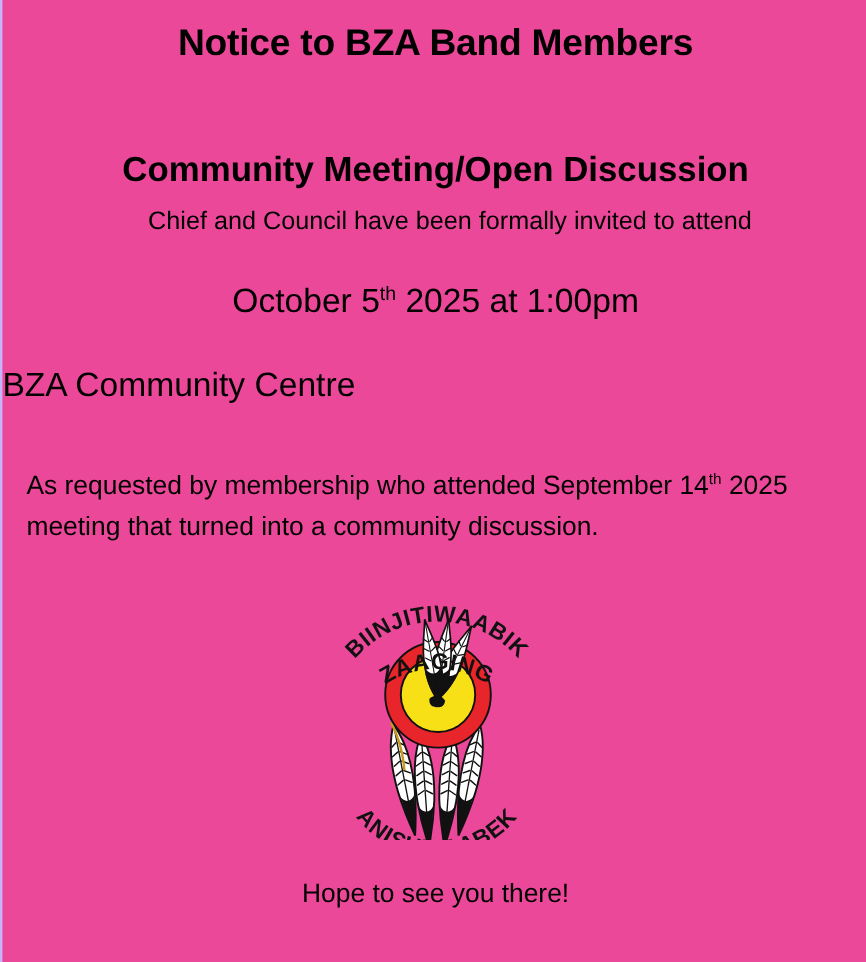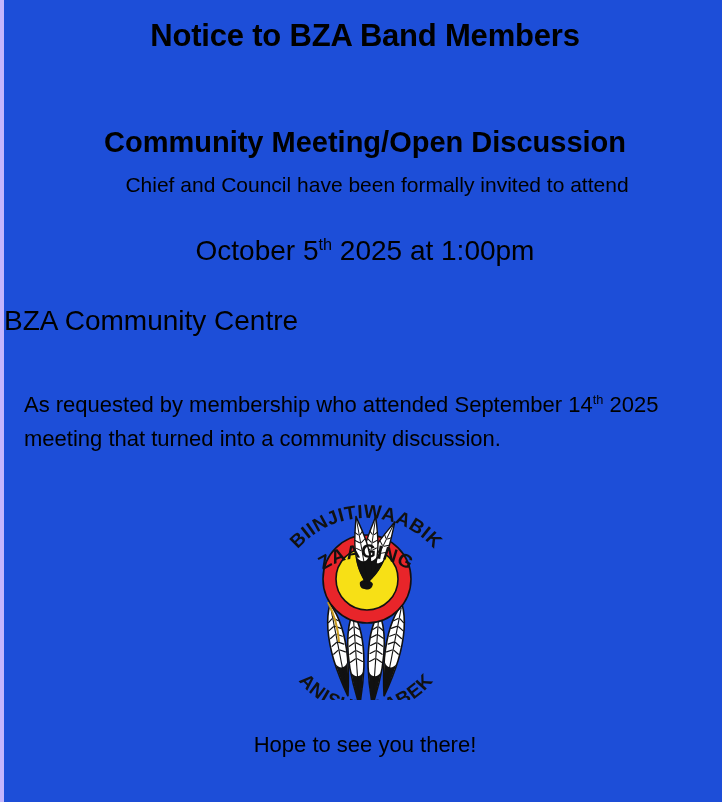--- a/index.html
+++ b/index.html
@@ -9,23 +9,23 @@
     background: #ffffff;
   }
   body {
     font-family: "Liberation Sans", sans-serif;
     color: #000000;
   }
   .page {
     position: relative;
     width: 722px;
     height: 802px;
-    background: #1d4ed8;
+    background: #ec4899;
     overflow: hidden;
-    border-left: 4px solid #c4b5fd;
+    border-left: 2px solid #c4b5fd;
     box-sizing: border-box;
   }
 
   .notice-title {
     position: absolute;
     top: 18px;
     left: 0;
     width: 722px;
     text-align: center;
     font-size: 31px;

